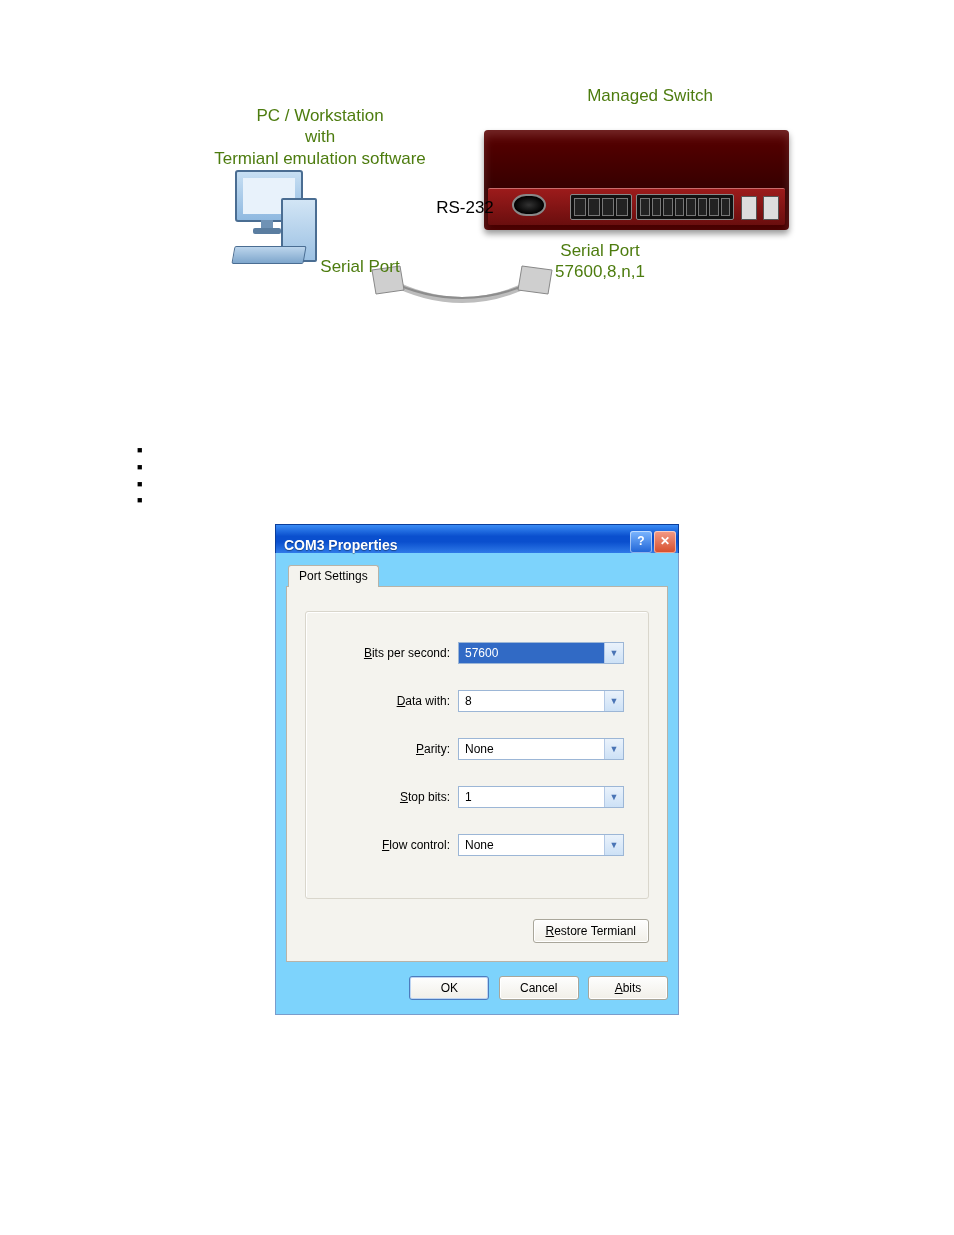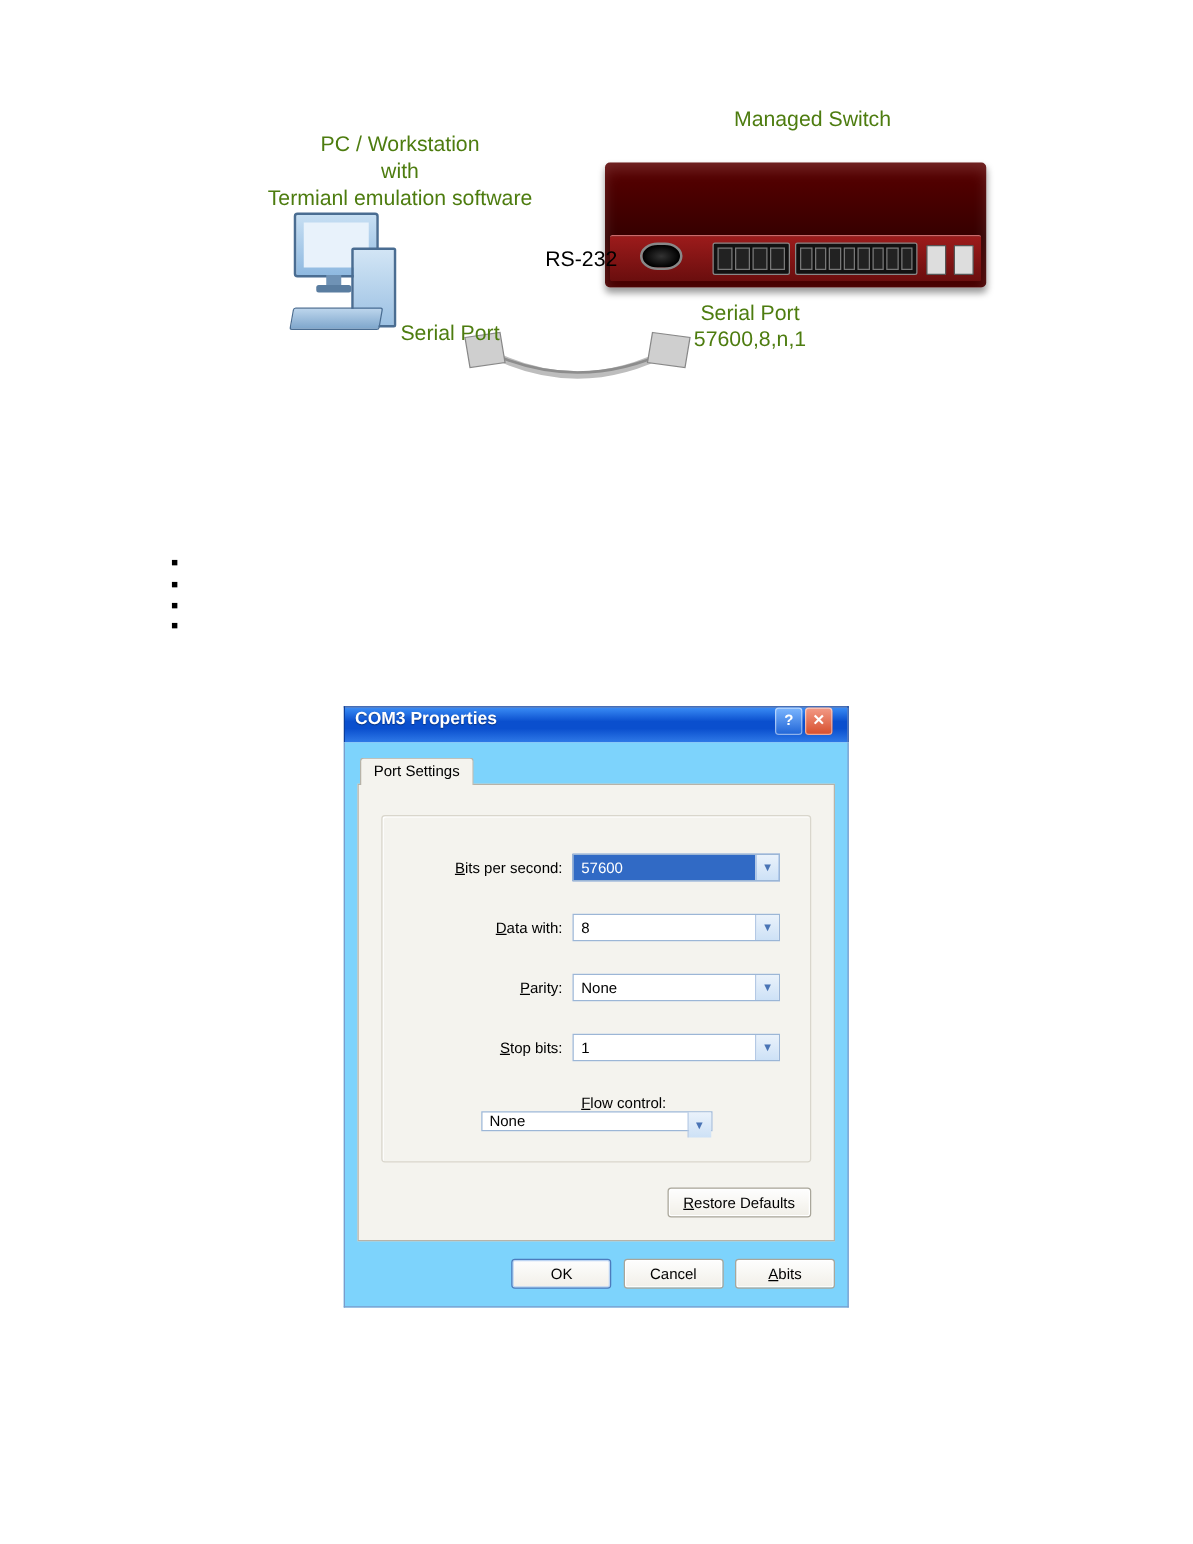--- a/index.html
+++ b/index.html
@@ -191,25 +191,24 @@
     position: absolute;
     left: 275px;
     top: 524px;
     width: 404px;
     font-size: 12px;
   }
   .titlebar {
     height: 28px;
     background: linear-gradient(#3a8cf5, #0a4fce 40%, #0a4fce 60%, #2f7ae8);
     display: flex;
-    align-items: flex-start;
-    padding: 0 12px 0 8px;
+    align-items: flex-end;
+    padding: 0 2px 0 8px;
     border: 1px solid #0b3e9b;
     border-bottom: none;
-    margin-top: 41px;
   }
   .titlebar .title {
     flex: 1;
     color: #fff;
     font-weight: bold;
     font-size: 14px;
     text-shadow: 0 1px 1px rgba(0,0,0,.4);
   }
   .tb-btn {
     width: 22px;
@@ -265,21 +264,21 @@
     border-radius: 3px;
     padding: 30px 24px 24px 24px;
     box-shadow: inset 1px 1px 0 #fff;
   }
 
   .row {
     display: flex;
     align-items: center;
     margin-bottom: 26px;
   }
-  .row:last-child { margin-bottom: 0; flex-direction: column; }
+  .row:last-child { margin-bottom: 18px; }
   .row label {
     width: 120px;
     text-align: right;
     padding-right: 8px;
     font-size: 12px;
     color: #000;
   }
   .combo {
     position: relative;
     flex: 1;
@@ -490,21 +489,21 @@
         <div class="row">
           <label><span class="ul">F</span><span>low control:</span></label>
           <div class="combo">
             <input value="None" style="">
             <div class="dd">▼</div>
           </div>
         </div>
       </div>
 
       <div class="restore-row">
-        <span class="btn"><span class="ul">R</span><span>estore Defaults</span></span>
+        <span class="btn"><span class="ul">R</span><span>estore Termianl</span></span>
       </div>
     </div>
 
     <div class="dlg-buttons">
       <span class="btn default"><span>OK</span></span>
       <span class="btn"><span>Cancel</span></span>
       <span class="btn"><span class="ul">A</span><span>bits</span></span>
     </div>
   </div>
 </div>

